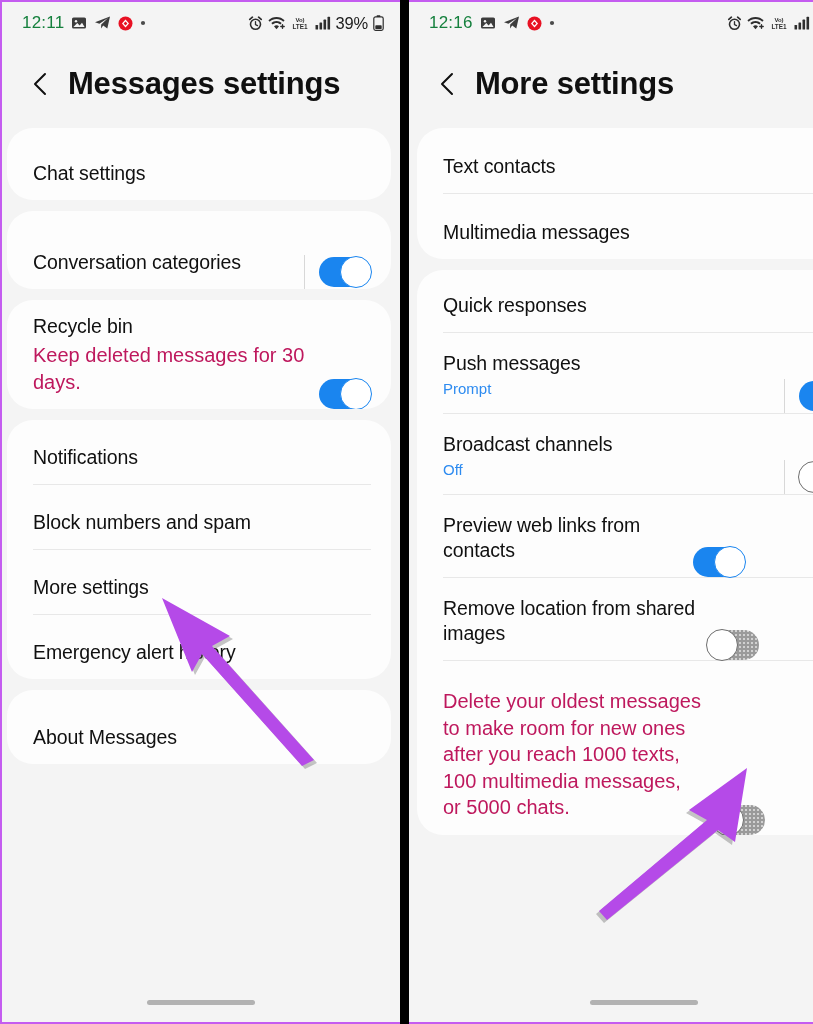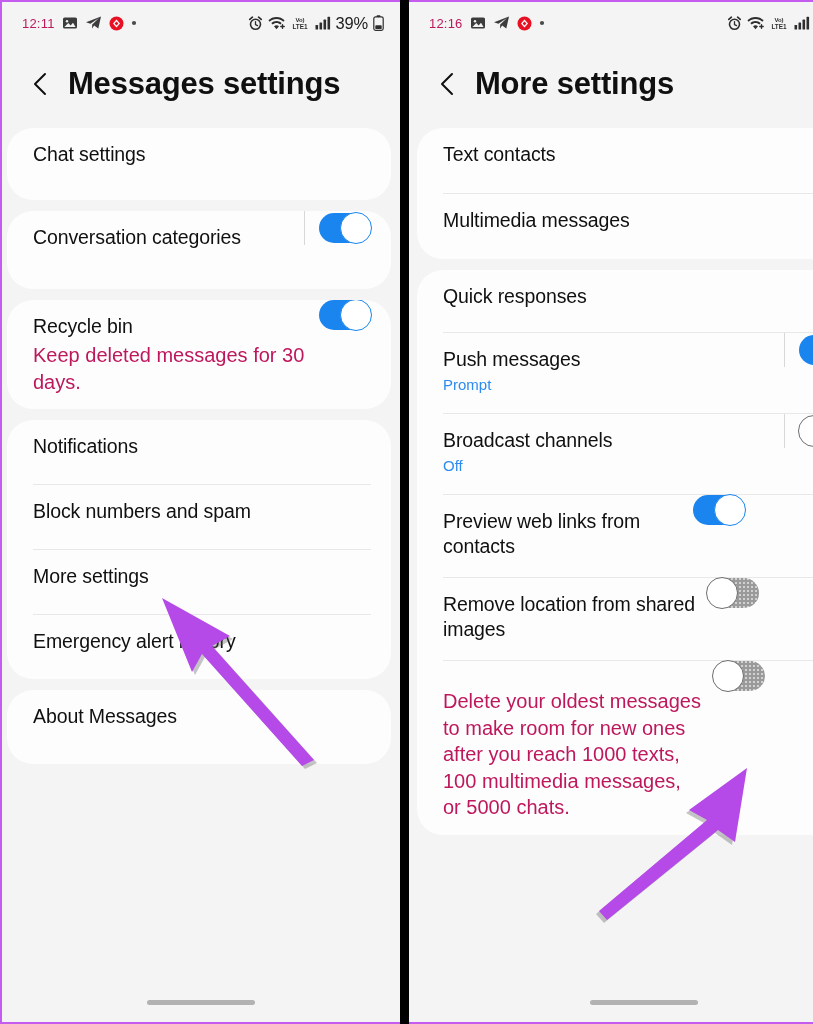--- a/index.html
+++ b/index.html
@@ -19,21 +19,21 @@
   }
   .panel.left  { left:0;   width:400px; border-right:none; }
   .panel.right { left:409px; width:472px; border-left:none; }
 
   
   .statusbar {
     height:42px; display:flex; align-items:center;
     padding:0 16px 0 20px; font-size:16px; color:#1a1a1a;
   }
   .sb-left { display:flex; align-items:center; gap:7px; }
-  .sb-time { font-size:13px; letter-spacing:.2px; color:#be185d; }
+  .sb-time { font-size:17px; letter-spacing:.2px; color:#15803d; }
   .sb-right { margin-left:auto; display:flex; align-items:center; gap:5px; }
   .sb-pct { font-size:16.5px; color:#202020; letter-spacing:-.2px; }
 
   .ico { display:inline-block; line-height:0; }
   .ico svg { display:block; }
 
   
   .titlebar { display:flex; align-items:center; padding:22px 0 26px 22px; }
   .back { width:34px; height:34px; display:flex; align-items:center; justify-content:center; }
   .title { font-size:31px; font-weight:bold; color:#101010; margin-left:10px; letter-spacing:-.2px; }
@@ -41,21 +41,21 @@
   
   .card {
     background:#fdfdfd;
     border-radius:26px;
     margin:0 9px 11px 5px;
     overflow:hidden;
   }
   .panel.right .card { margin:0 8px 11px 8px; }
 
   .row {
-    display:flex; align-items:flex-start;
+    display:flex; align-items:flex-end;
     padding:0 20px 0 26px;
     min-height:62px;
     position:relative;
   }
   .row .textwrap { flex:1; padding:14px 0; }
   .row-label { font-size:19.5px; color:#101010; line-height:1.28; letter-spacing:-.1px; }
   .row-sub { font-size:20px; color:#be185d; line-height:1.33; margin-top:3px; }
   .row-sub.blue { color:#2d8bf0; font-size:15px; }
   .divider { height:1px; background:#e8e8e8; margin-left:26px; margin-right:20px; }
 

